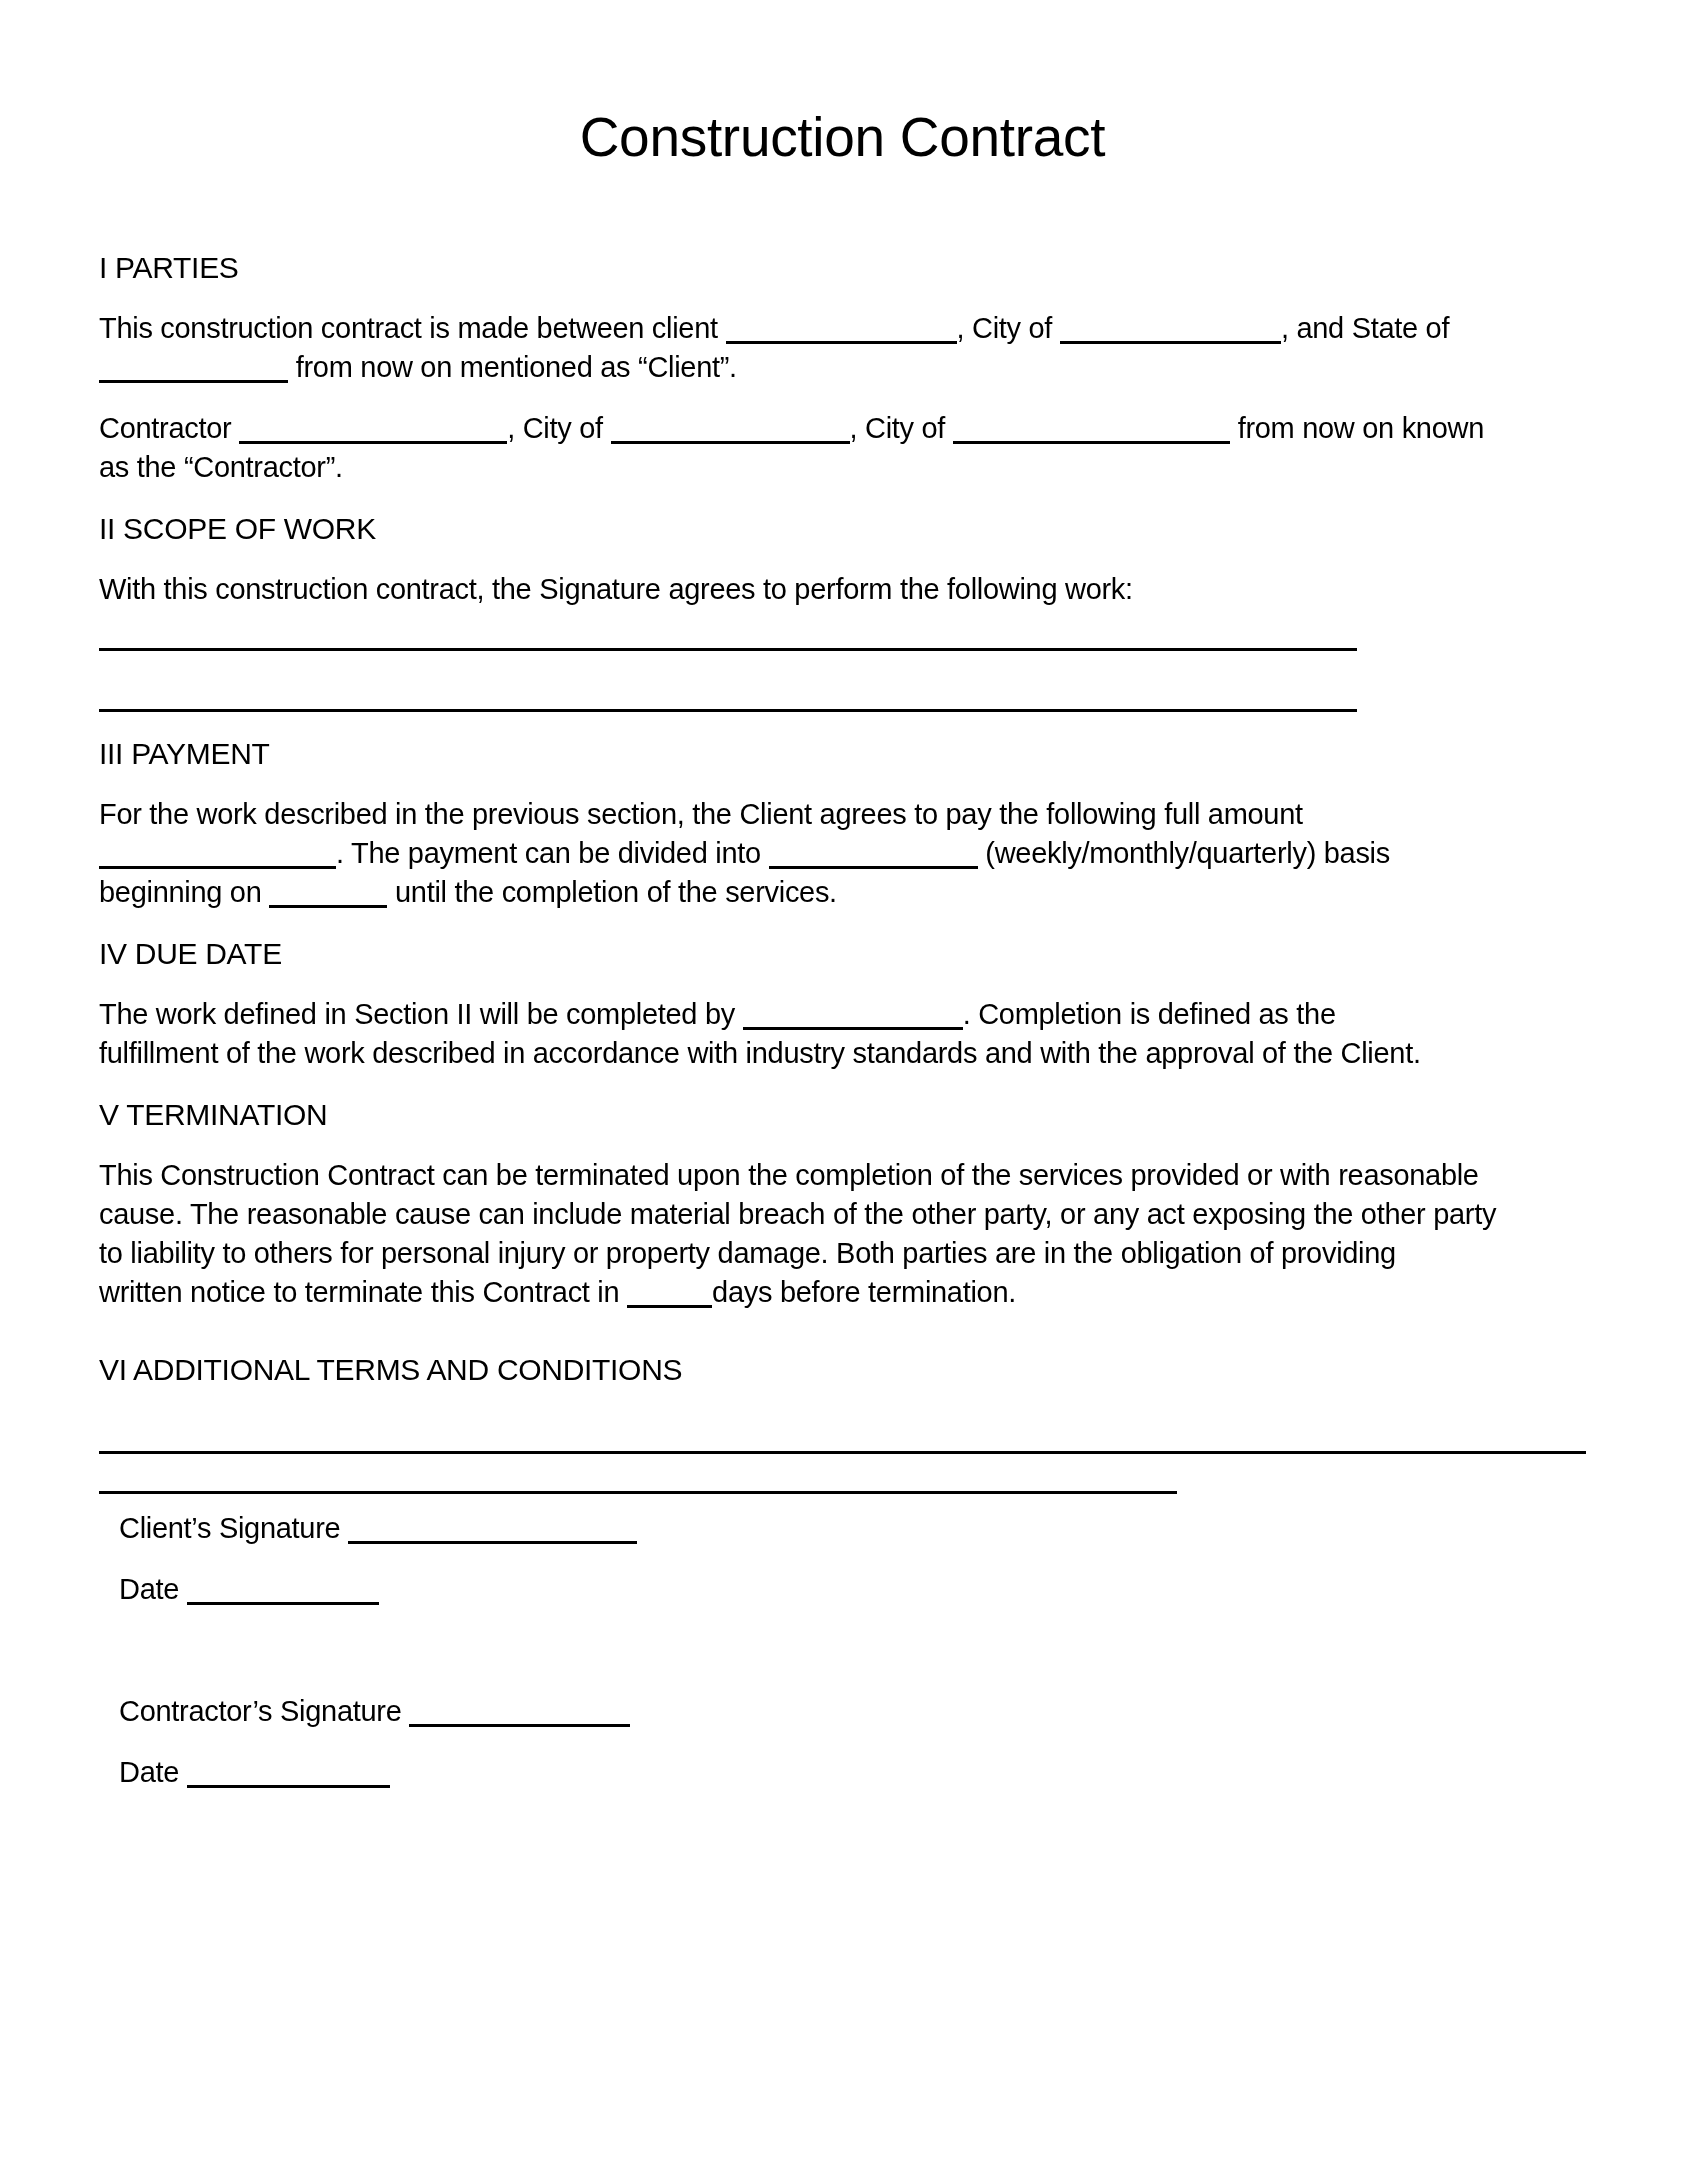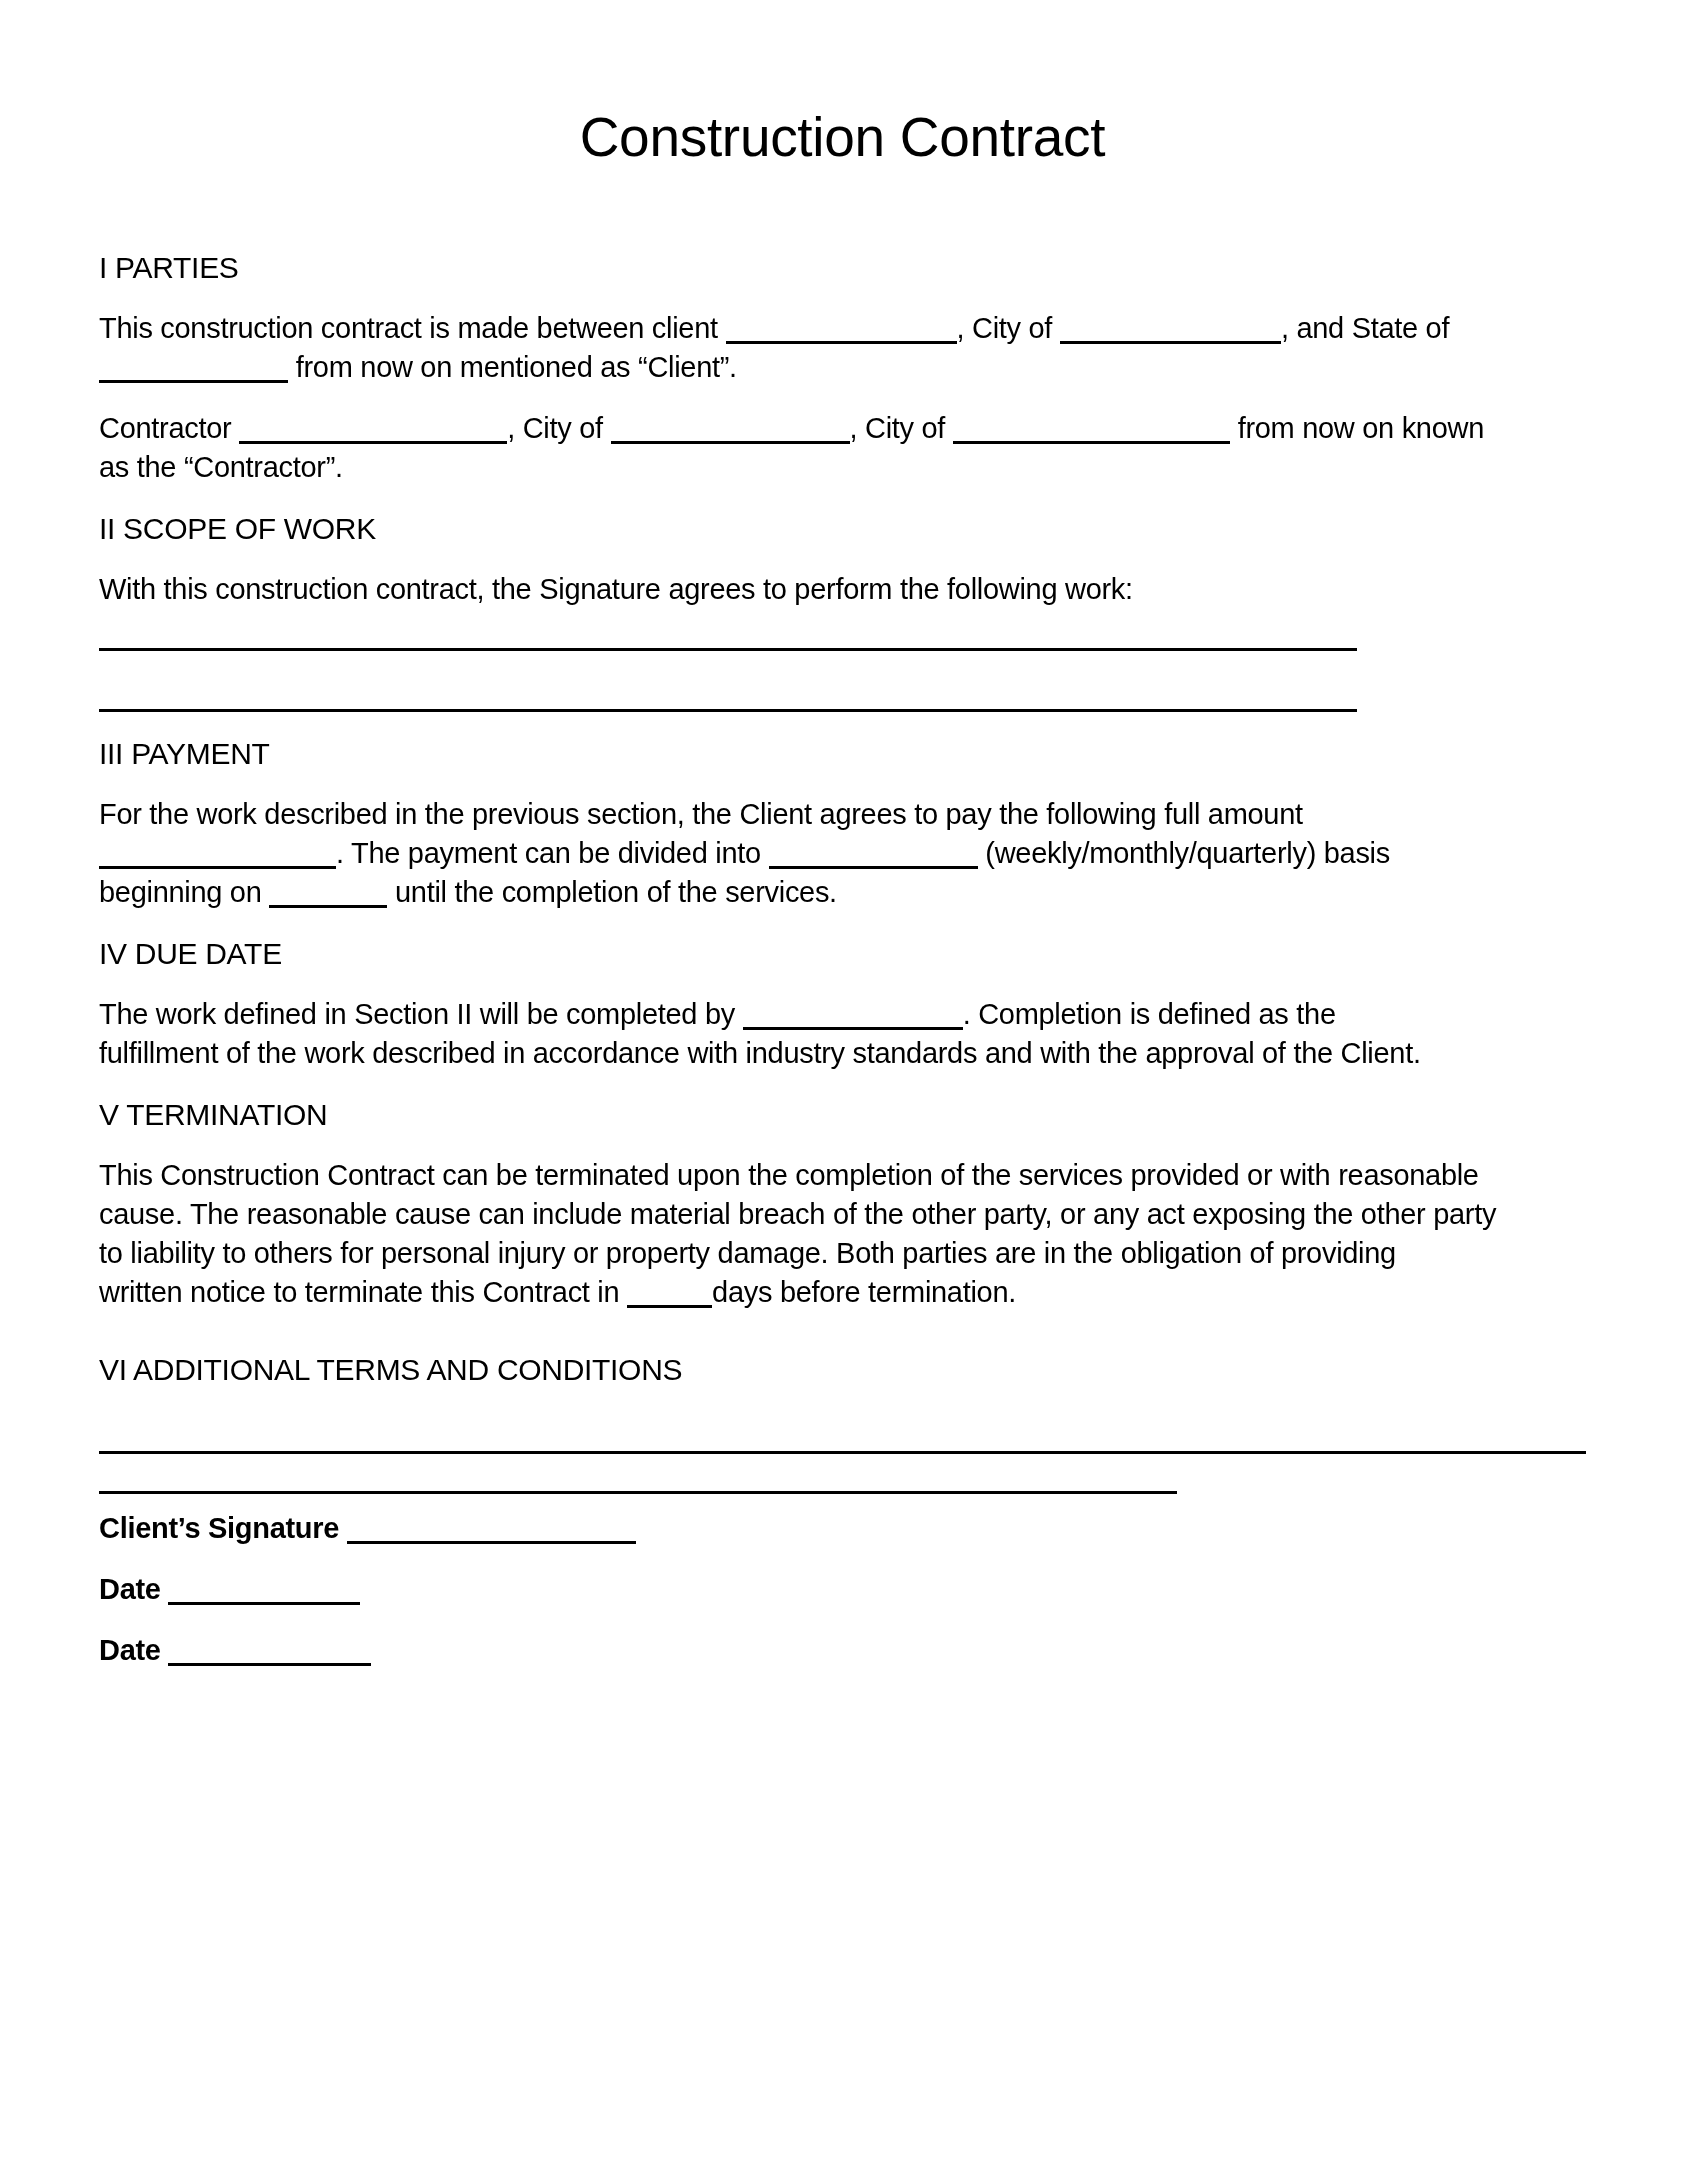--- a/index.html
+++ b/index.html
@@ -45,21 +45,22 @@
     height: 10.2px;
     border-bottom: 3.4px solid #000000;
     margin-bottom: -6px;
   }
   .rule {
     height: 0;
     border-top: 3.4px solid #000000;
     margin-top: 22px;
   }
   .sig-label {
-    font-weight: 700;
+    font-weight: 400;
+    margin-left: 20px;
   }
 </style>
 </head>
 <body>
 
 <div class="page">
   <h1 class="doc-title">Construction Contract</h1>
   <main id="doc-body">
       <h2 style="margin-top: 80px;">I PARTIES</h2>
       <p><span>This construction contract is made between client </span><span class="blank" style="width: 231px;"></span><span>, City of </span><span class="blank" style="width: 221px;"></span><span>, and State of</span><br><span class="blank" style="width: 189px;"></span><span> from now on mentioned as “Client”.</span></p>
@@ -72,16 +73,17 @@
       <p><span>For the work described in the previous section, the Client agrees to pay the following full amount</span><br><span class="blank" style="width: 237px;"></span><span>. The payment can be divided into </span><span class="blank" style="width: 209px;"></span><span> (weekly/monthly/quarterly) basis</span><br><span>beginning on </span><span class="blank" style="width: 118px;"></span><span> until the completion of the services.</span></p>
       <h2>IV DUE DATE</h2>
       <p><span>The work defined in Section II will be completed by </span><span class="blank" style="width: 220px;"></span><span>. Completion is defined as the</span><br><span>fulfillment of the work described in accordance with industry standards and with the approval of the Client.</span></p>
       <h2>V TERMINATION</h2>
       <p><span>This Construction Contract can be terminated upon the completion of the services provided or with reasonable</span><br><span>cause. The reasonable cause can include material breach of the other party, or any act exposing the other party</span><br><span>to liability to others for personal injury or property damage. Both parties are in the obligation of providing</span><br><span>written notice to terminate this Contract in </span><span class="blank" style="width: 85px;"></span><span>days before termination.</span></p>
       <h2 style="margin-top: 38px;">VI ADDITIONAL TERMS AND CONDITIONS</h2>
       <div class="rule" style="width: 1487px; margin-top: 62px;"></div>
       <div class="rule" style="width: 1078px; margin-top: 37px;"></div>
       <p style="margin-top: 15.3px;"><span class="sig-label">Client’s Signature</span> <span class="blank" style="width: 289px;"></span></p>
       <p><span class="sig-label">Date</span> <span class="blank" style="width: 192px;"></span></p>
+      <p style="margin-top: 83px;"><span class="sig-label">Contractor’s Signature</span> <span class="blank" style="width: 221px;"></span></p>
       <p><span class="sig-label">Date</span> <span class="blank" style="width: 203px;"></span></p>
     </main>
 </div>
 
 
 </body></html>

